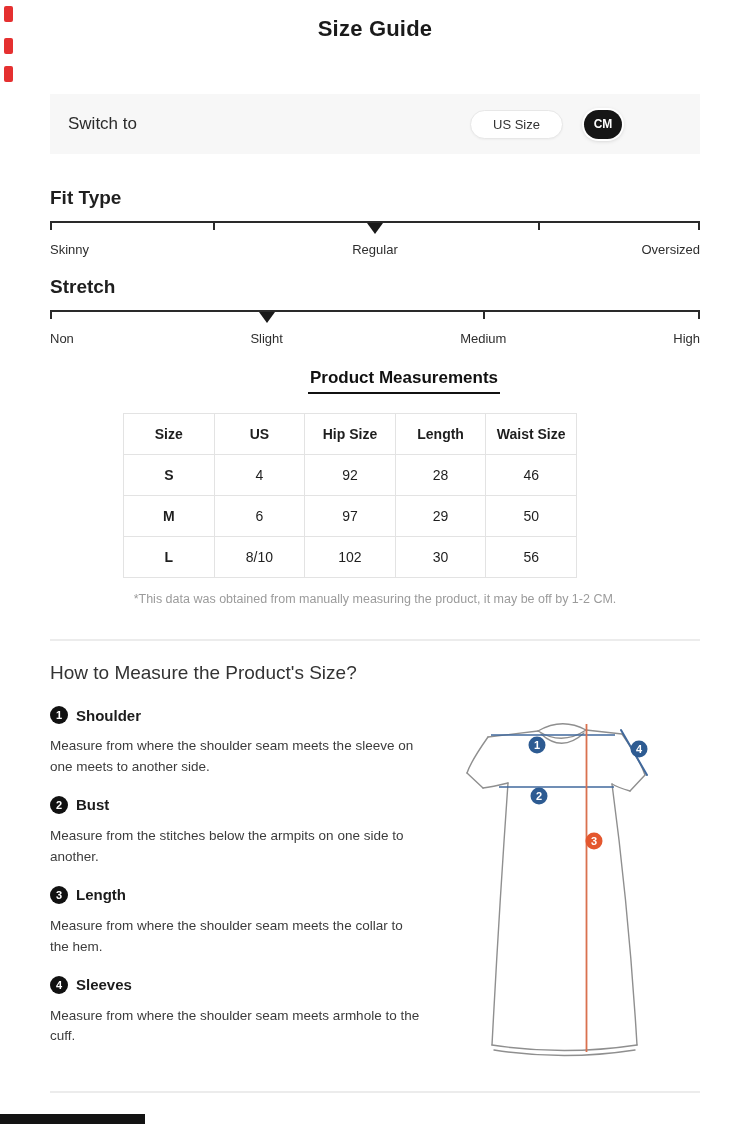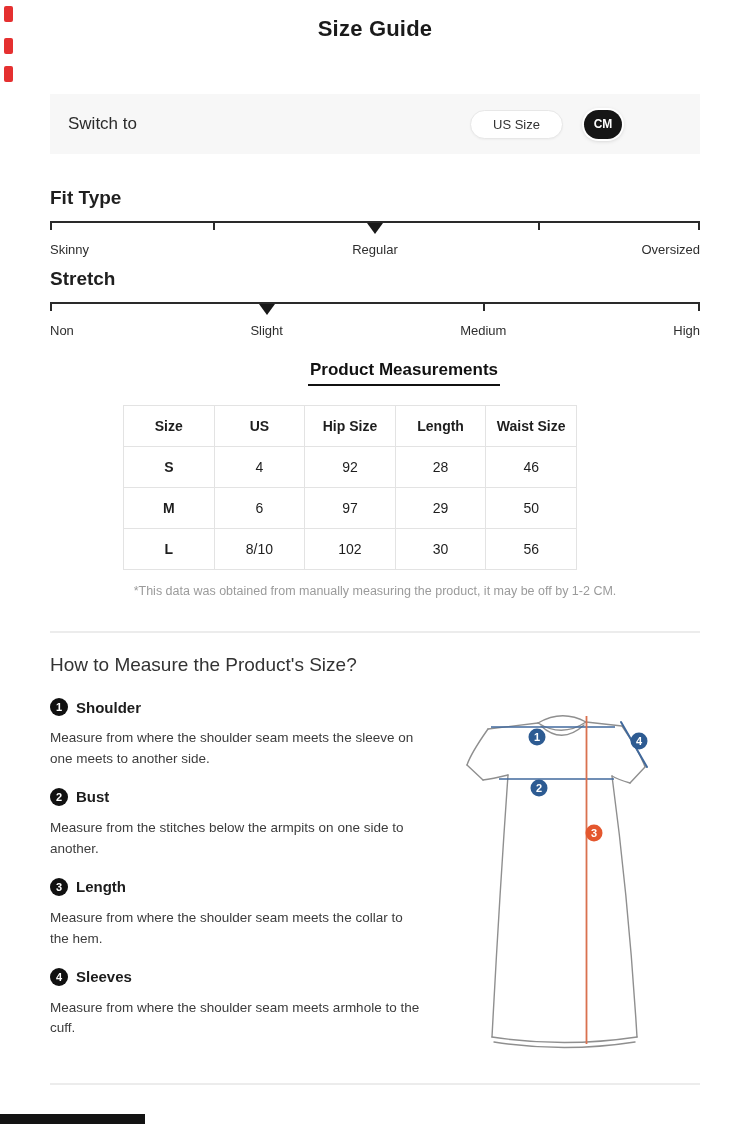--- a/index.html
+++ b/index.html
@@ -18,21 +18,21 @@
   .switch-label { font-size:17px; color:#2b2b2b; }
   .right-group { margin-left:auto; display:flex; align-items:center; }
   .us-size-btn { background:#fff; border:1px solid #e7e7e7; border-radius:15px; height:29px; padding:0 22px;
                  font-size:13px; color:#333; display:flex; align-items:center; box-shadow:0 1px 2px rgba(0,0,0,.04); }
   .cm-btn { margin-left:21px; background:#161616; color:#fff; border-radius:15px; height:29px; min-width:38px;
             padding:0 8px; font-size:12px; font-weight:bold; display:flex; align-items:center; justify-content:center;
             box-shadow:0 0 0 2px #fff, 0 1px 5px rgba(0,0,0,.28);text-align:right; }
 
   
   .sec-heading { margin:33px 50px 0; font-size:19px; font-weight:bold; color:#1f1f1f; line-height:22px; }
-  .sec-heading.tight { margin-top:3px; }
+  .sec-heading.tight { margin-top:11px; }
 
   
   .slider { position:relative; margin:12px 50px 0; height:44px; }
   .slider .track { position:absolute; top:0; left:0; right:0; border-top:2px solid #2a2a2a; }
   .slider .tick { position:absolute; top:2px; width:2px; height:7px; background:#2a2a2a; }
   .tick.t-start { left:0; }
   .tick.t-end { right:0; }
   .tick.t-25 { left:25%; }
   .tick.t-75 { left:75%; }
   .tick.t-66 { left:66.66%; }

